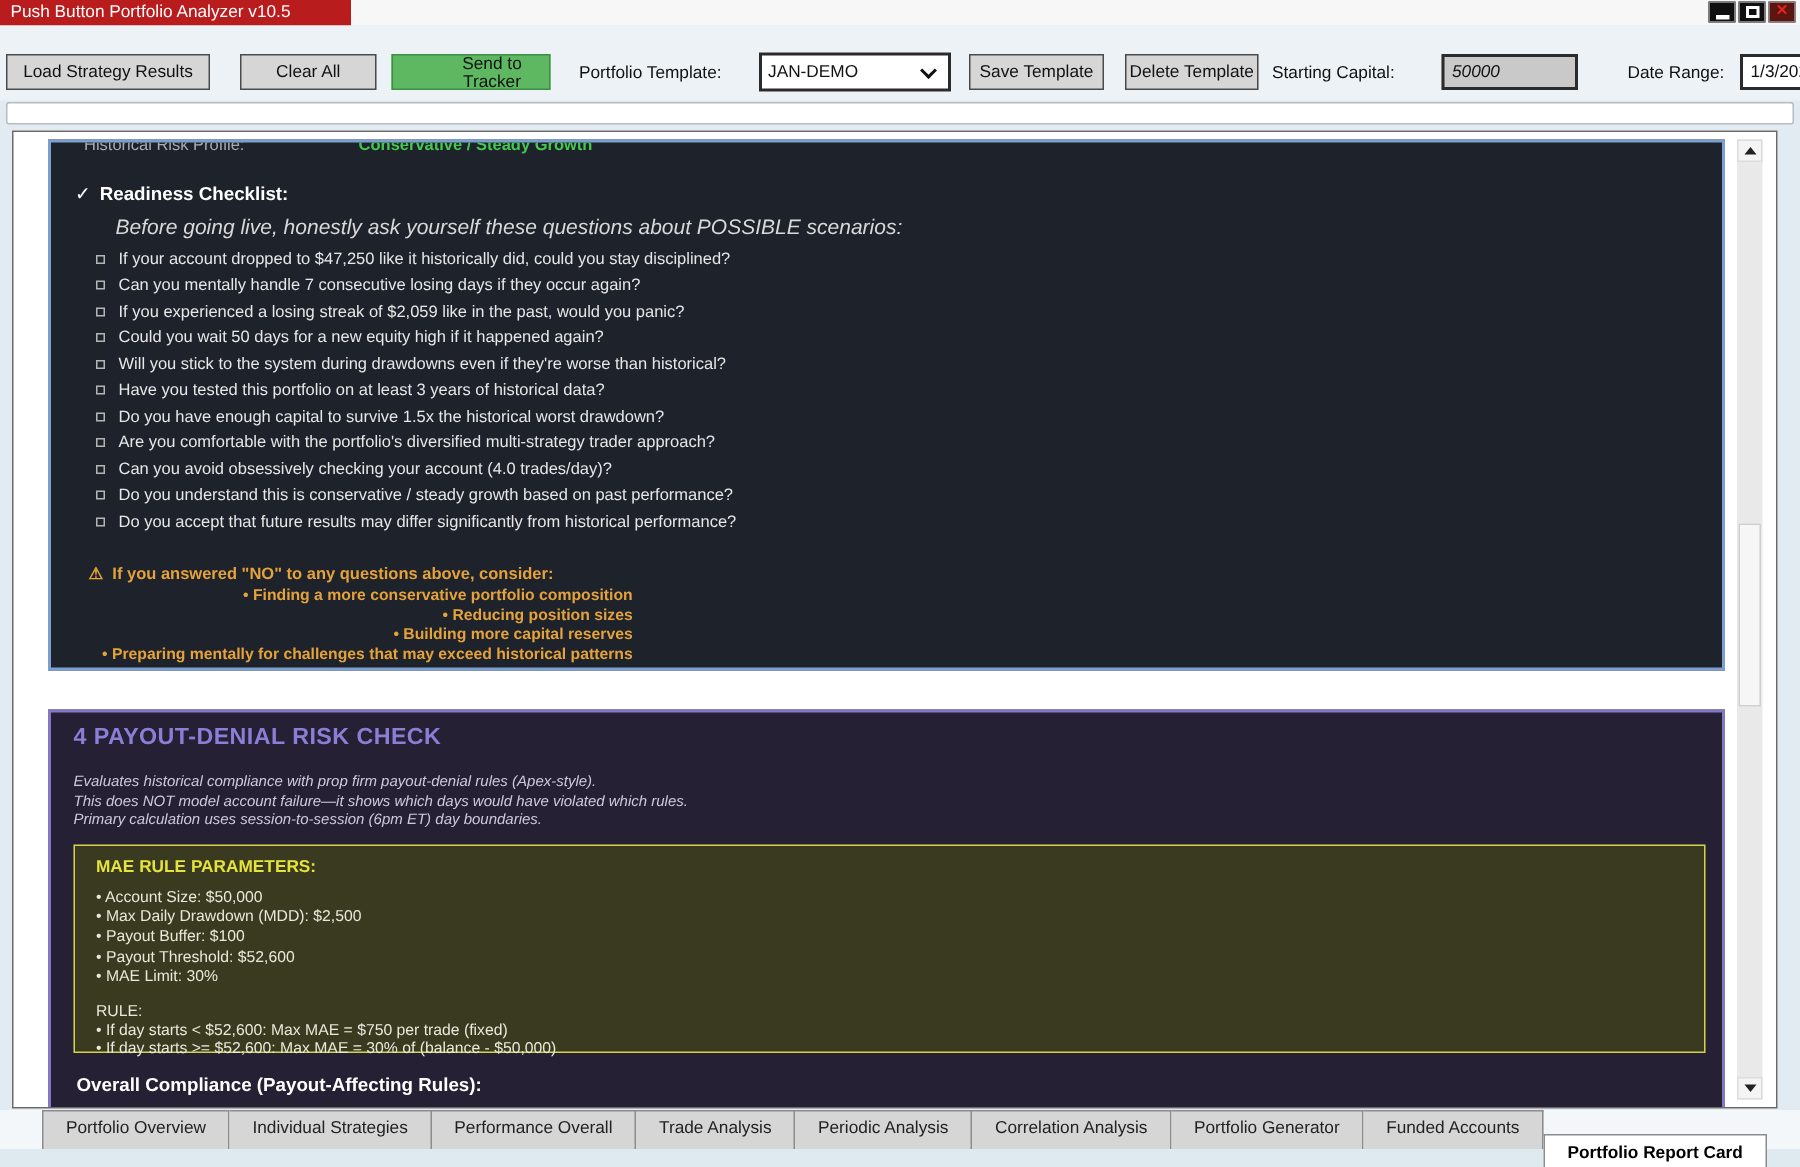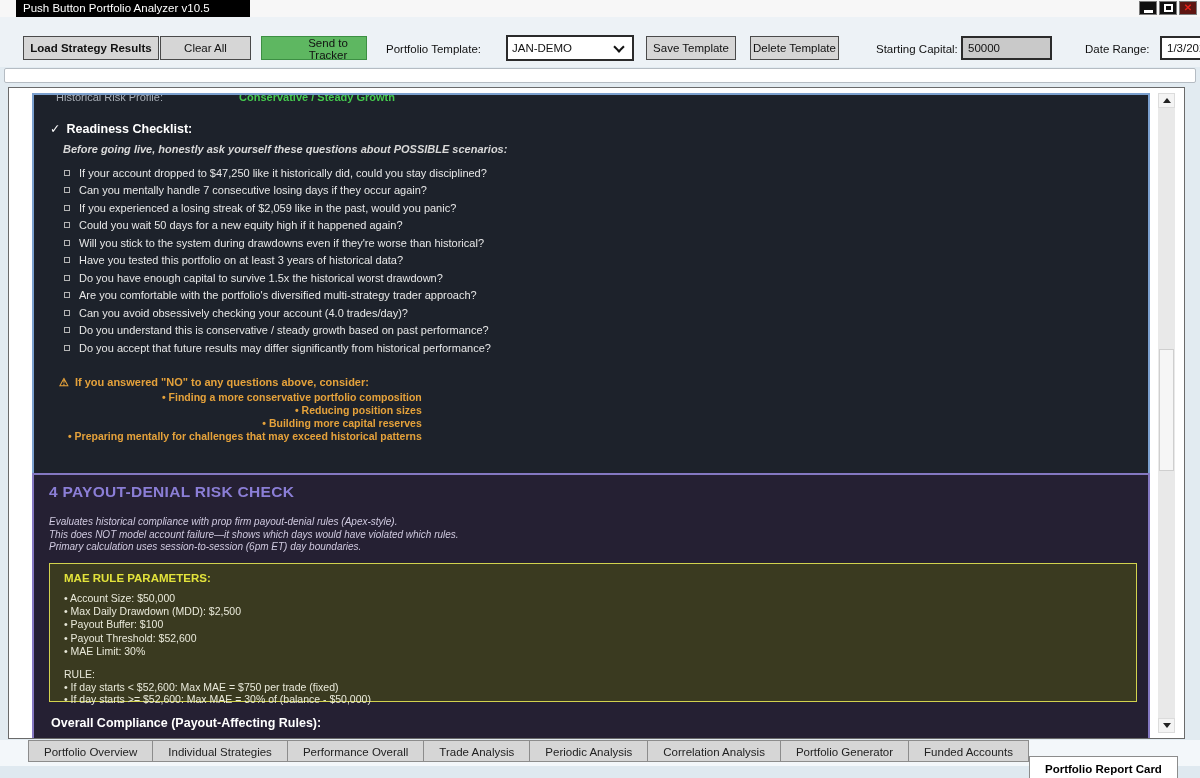--- a/index.html
+++ b/index.html
@@ -2,21 +2,21 @@
 <html><head>
 <meta charset="utf-8">
 <style>
   * { margin:0; padding:0; box-sizing:border-box; }
   html,body { background:#cfd8df; }
   body { font-family:"Liberation Sans", sans-serif; }
   .window { position:relative; width:1200px; height:778px; background:#e2ebf1; overflow:hidden; }
 
   
   .titlebar { position:absolute; top:0; left:0; width:1200px; height:17px; background:#f7f7f7; }
-  .title-chip { position:absolute; left:16px; top:0; width:234px; height:17px; background:#000000;
+  .title-chip { position:absolute; left:0; top:0; width:234px; height:17px; background:#b91c1c;
                 color:#fff; font-size:11.5px; line-height:17px; padding-left:7px; white-space:nowrap; }
   .win-controls { position:absolute; right:3px; top:1px; display:flex; gap:2px; }
   .win-btn { width:18px; height:14px; background:#101010; border:1px solid #7a7a7a;
              display:flex; align-items:center; justify-content:center; cursor:default; }
   .win-btn .bar { width:9px; height:3px; background:#fff; margin-top:6px; }
   .win-btn .box { width:9px; height:8px; border:2px solid #fff; }
   .win-btn.close { background:#5d1511; color:#e8231b; font-weight:bold; font-size:10px; line-height:1; }
 
   
   .toolbar { position:absolute; top:17px; left:0; width:1200px; height:50px; background:#edf2f6; }
@@ -32,28 +32,28 @@
             padding:0 5px; font-family:"Liberation Sans",sans-serif; color:#111; }
 
   
   .filter-strip { position:absolute; top:68px; left:4px; width:1192px; height:15px;
                   background:#fff; border:1px solid #b5bcc3; border-radius:2px; }
 
   
   .content { position:absolute; top:87px; left:8px; width:1177px; height:652px; background:#fff;
              border:1px solid #6a6a6a; overflow:hidden; }
 
-  .panel1 { position:absolute; left:23px; top:5px; width:1118px; height:469px;
+  .panel1 { position:absolute; left:23px; top:5px; width:1118px; height:354px;
             background:#1d222b; border:2px solid #7ba0cf; overflow:hidden; }
   .risk-row { position:absolute; top:-4px; left:22px; font-size:11px; white-space:nowrap; }
   .risk-label { color:#a7adb6; display:inline-block; width:180px; }
   .risk-value { color:#44c84e; font-weight:bold; }
   .cl-title { position:absolute; left:16px; top:26px; color:#fff; font-weight:bold; font-size:12.5px; }
   .cl-title .chk { font-weight:normal; margin-right:6px; }
-  .cl-intro { position:absolute; left:29px; top:48px; color:#d9d9d9; font-style:italic; font-size:11px;font-weight:bold; }
+  .cl-intro { position:absolute; left:43px; top:48px; color:#d9d9d9; font-style:italic; font-size:14px; }
   .cl-items { position:absolute; left:30px; top:69px; }
   .cl-item { height:17.5px; display:flex; align-items:center; font-size:11px; color:#e7e7e7; white-space:nowrap; }
   .cb { width:6px; height:6px; border:1px solid #b5b5b5; margin-right:9px; flex:0 0 auto; }
   .warnblock { position:absolute; left:25px; top:281px; color:#e5a23b; }
   .warn-title { font-weight:bold; font-size:11px; margin-bottom:2px; }
   .warn-title .wicon { margin-right:6px; }
   .warn-item { font-weight:bold; font-size:10.5px; line-height:13px; margin-left:9px; white-space:nowrap;text-align:right; }
 
   .panel2 { position:absolute; left:23px; top:385px; width:1118px; height:400px;
             background:#252033; border:2px solid #8478c2; overflow:hidden; }
@@ -72,21 +72,21 @@
   .sbtn { position:absolute; left:0; width:17px; height:15px; background:#f4f4f4; border:1px solid #dcdcdc;
           display:flex; align-items:center; justify-content:center; }
   .sbtn.up { top:0; } .sbtn.down { bottom:0; }
   .tri-up { width:0; height:0; border-left:4px solid transparent; border-right:4px solid transparent; border-bottom:5px solid #222; }
   .tri-down { width:0; height:0; border-left:4px solid transparent; border-right:4px solid transparent; border-top:5px solid #222; }
   .sthumb { position:absolute; left:1px; top:256px; width:15px; height:122px; background:#f6f6f6; border:1px solid #cfcfcf; }
 
   
   .tabbar { position:absolute; top:740px; left:0; width:1200px; height:26px; background:#f3f7fa;
             display:flex; align-items:flex-start; padding-left:28px; }
-  .tab { height:22px; line-height:22px; padding:0 15px; background:#d6d6d6; border:1px solid #8c8c8c;
+  .tab { height:37px; line-height:22px; padding:0 15px; background:#d6d6d6; border:1px solid #8c8c8c;
          border-left-width:0; font-size:11.5px; color:#222; white-space:nowrap; }
   .tab:first-child { border-left-width:1px; }
   .tab.active { background:#fff; font-weight:bold; color:#000; height:26px; line-height:24px;
                 border:1px solid #8c8c8c; border-bottom:1px solid #fff; margin-top:16px; position:relative; z-index:2; }
   .bottomstrip { position:absolute; top:766px; left:0; width:1200px; height:12px; background:#dfe9f0; }
 </style>
 </head>
 <body>
 
 <div class="window">
@@ -100,32 +100,32 @@
       <div class="win-btn">
           <div class="box"></div>
         </div>
       <div class="win-btn close">
           <span>✕</span>
         </div>
     </div>
   </div>
 
   <div class="toolbar">
-    <button class="tbtn" style="left:23px; width:136px;font-weight:bold;">Load Strategy Results</button>
+    <button class="tbtn" style="left:4px; width:136px;">Load Strategy Results</button>
     <button class="tbtn" style="left:160px; width:91px;">Clear All</button>
     <button class="tbtn green" style="left:261px; width:106px;">Send to Tracker</button>
     <span class="lbl" style="left:386px;">Portfolio Template:</span>
     <div class="tsel">
       <span>JAN-DEMO</span>
       <span class="chev"></span>
     </div>
     <button class="tbtn" style="left:646px; width:90px;">Save Template</button>
     <button class="tbtn" style="left:750px; width:89px;">Delete Template</button>
-    <span class="lbl" style="left:876px;text-align:right;">Starting Capital:</span>
-    <input class="tinput" style="left: 961px; width: 91px; background: rgb(201, 201, 201);" value="50000">
+    <span class="lbl" style="left:848px;text-align:right;">Starting Capital:</span>
+    <input class="tinput" style="left: 961px; width: 91px; background: rgb(201, 201, 201); font-style: italic;" value="50000">
     <span class="lbl" style="left:1085px;">Date Range:</span>
     <input class="tinput" style="left: 1160px; width: 60px; background: rgb(255, 255, 255);" value="1/3/202">
   </div>
 
   <div class="filter-strip"></div>
 
   <div class="content">
 
     <div class="panel1">
       <div class="risk-row">

